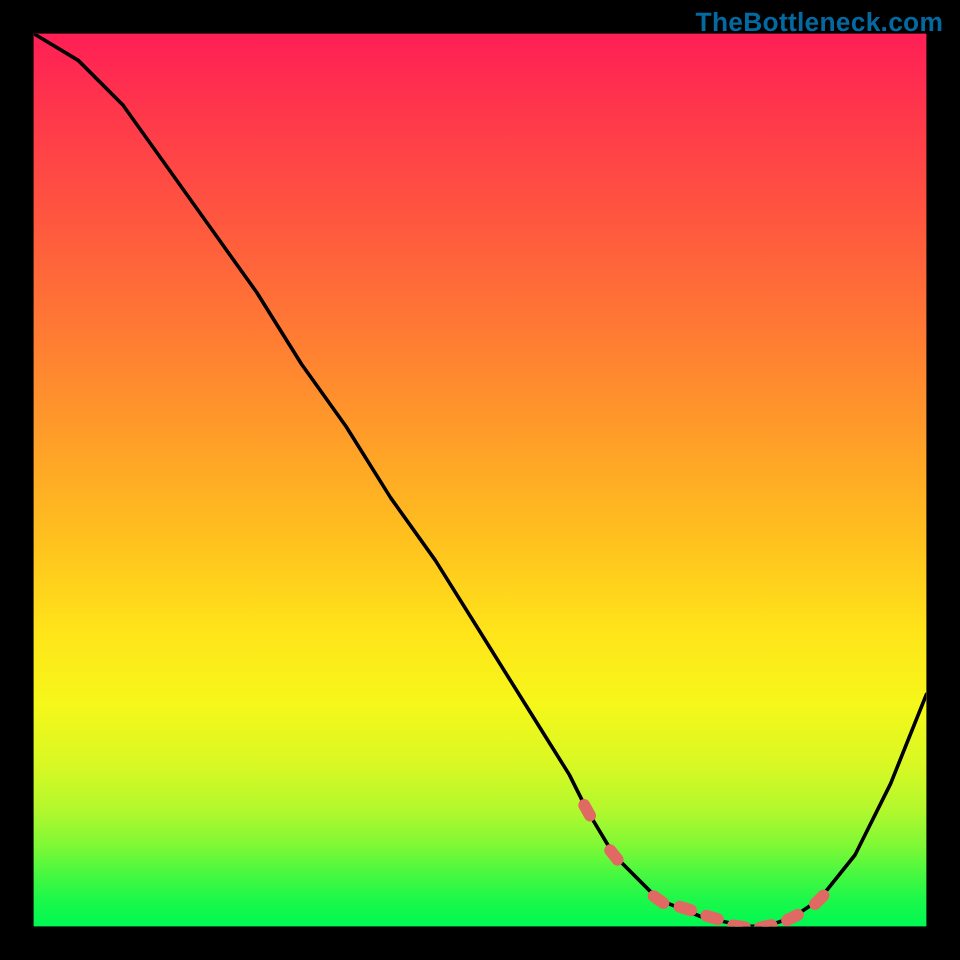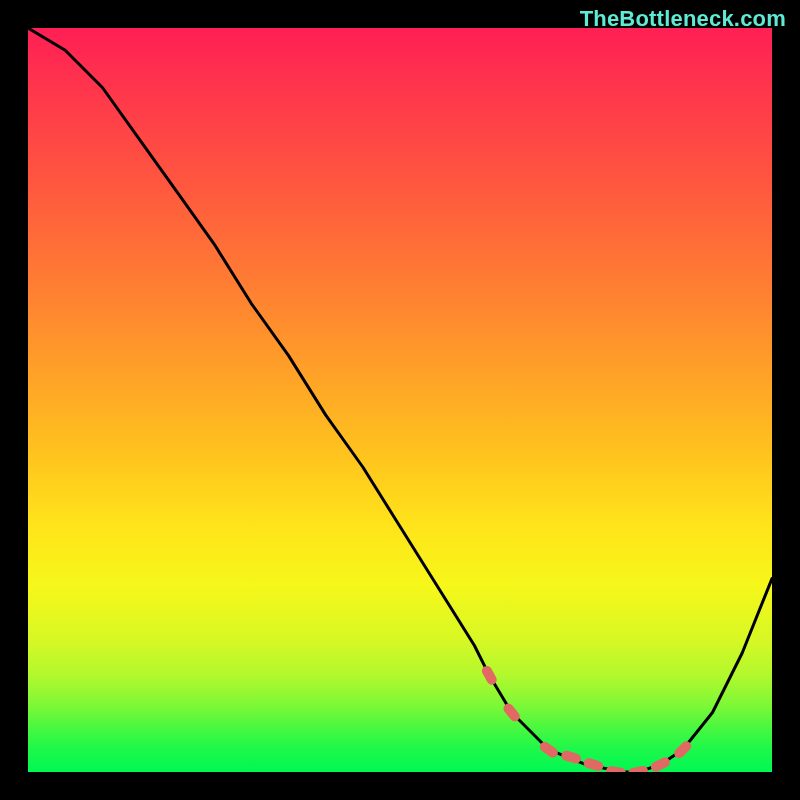--- a/index.html
+++ b/index.html
@@ -14,21 +14,21 @@
   .stage {
     position: relative;
     width: 800px;
     height: 800px;
     background: #000;
   }
   .watermark {
     position: absolute;
     top: 6px;
     right: 14px;
-    color: #5eead4;
+    color: #0369a1;
     font-size: 22px;
     font-weight: 600;
     letter-spacing: 0.2px;
     z-index: 30;
   }
   .plot-frame {
     position: absolute;
     left: 28px;
     top: 28px;
     width: 744px;

